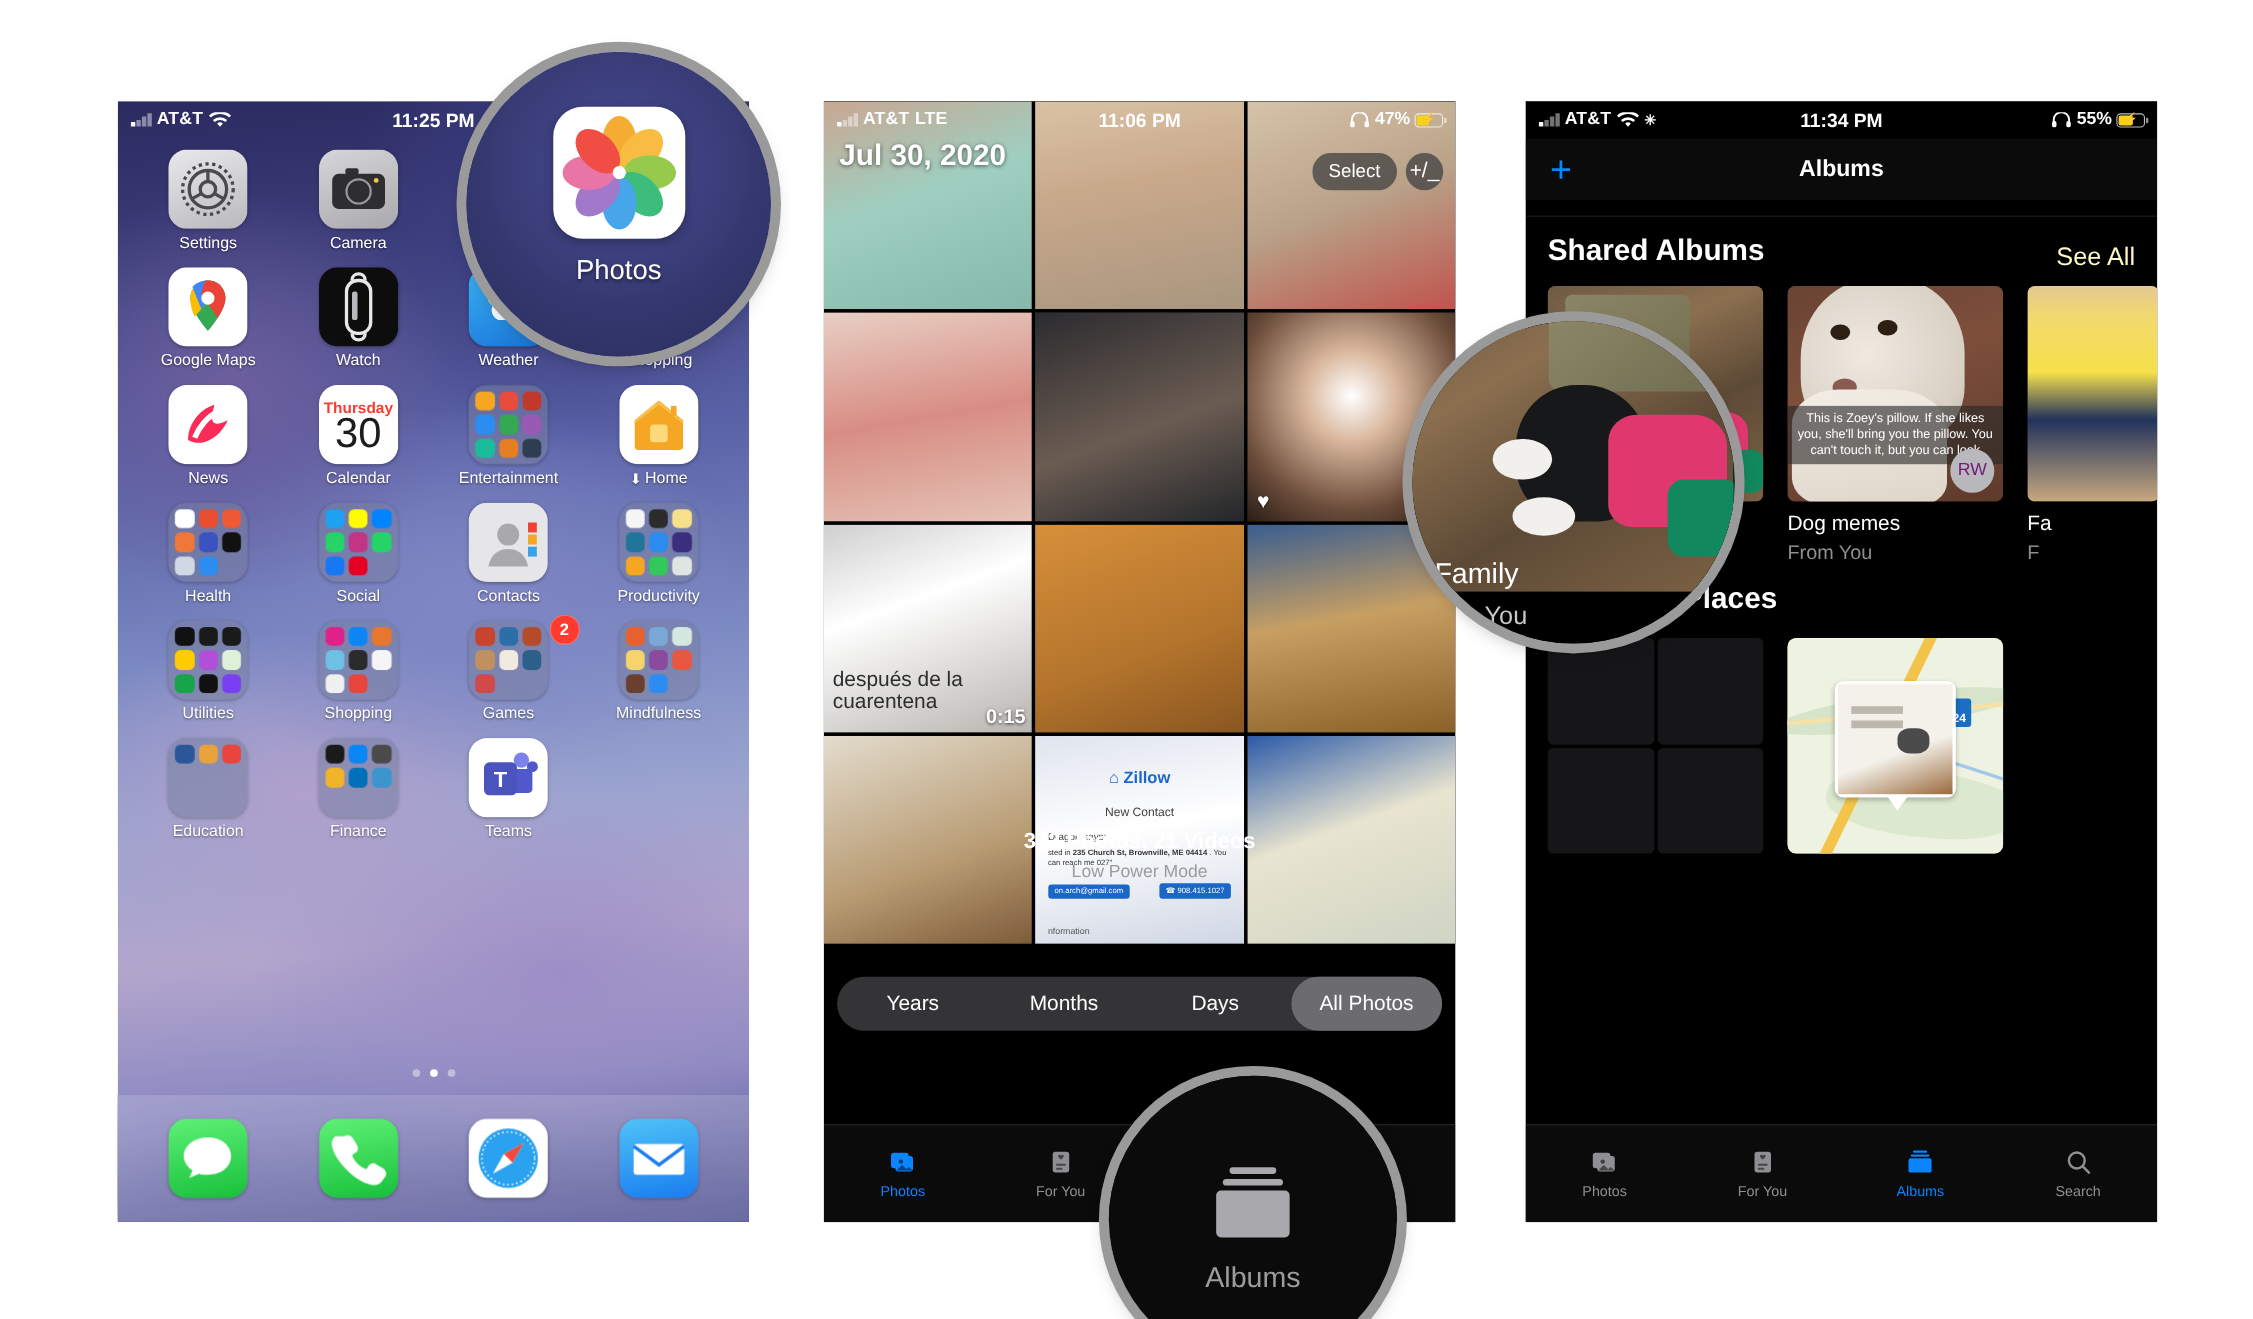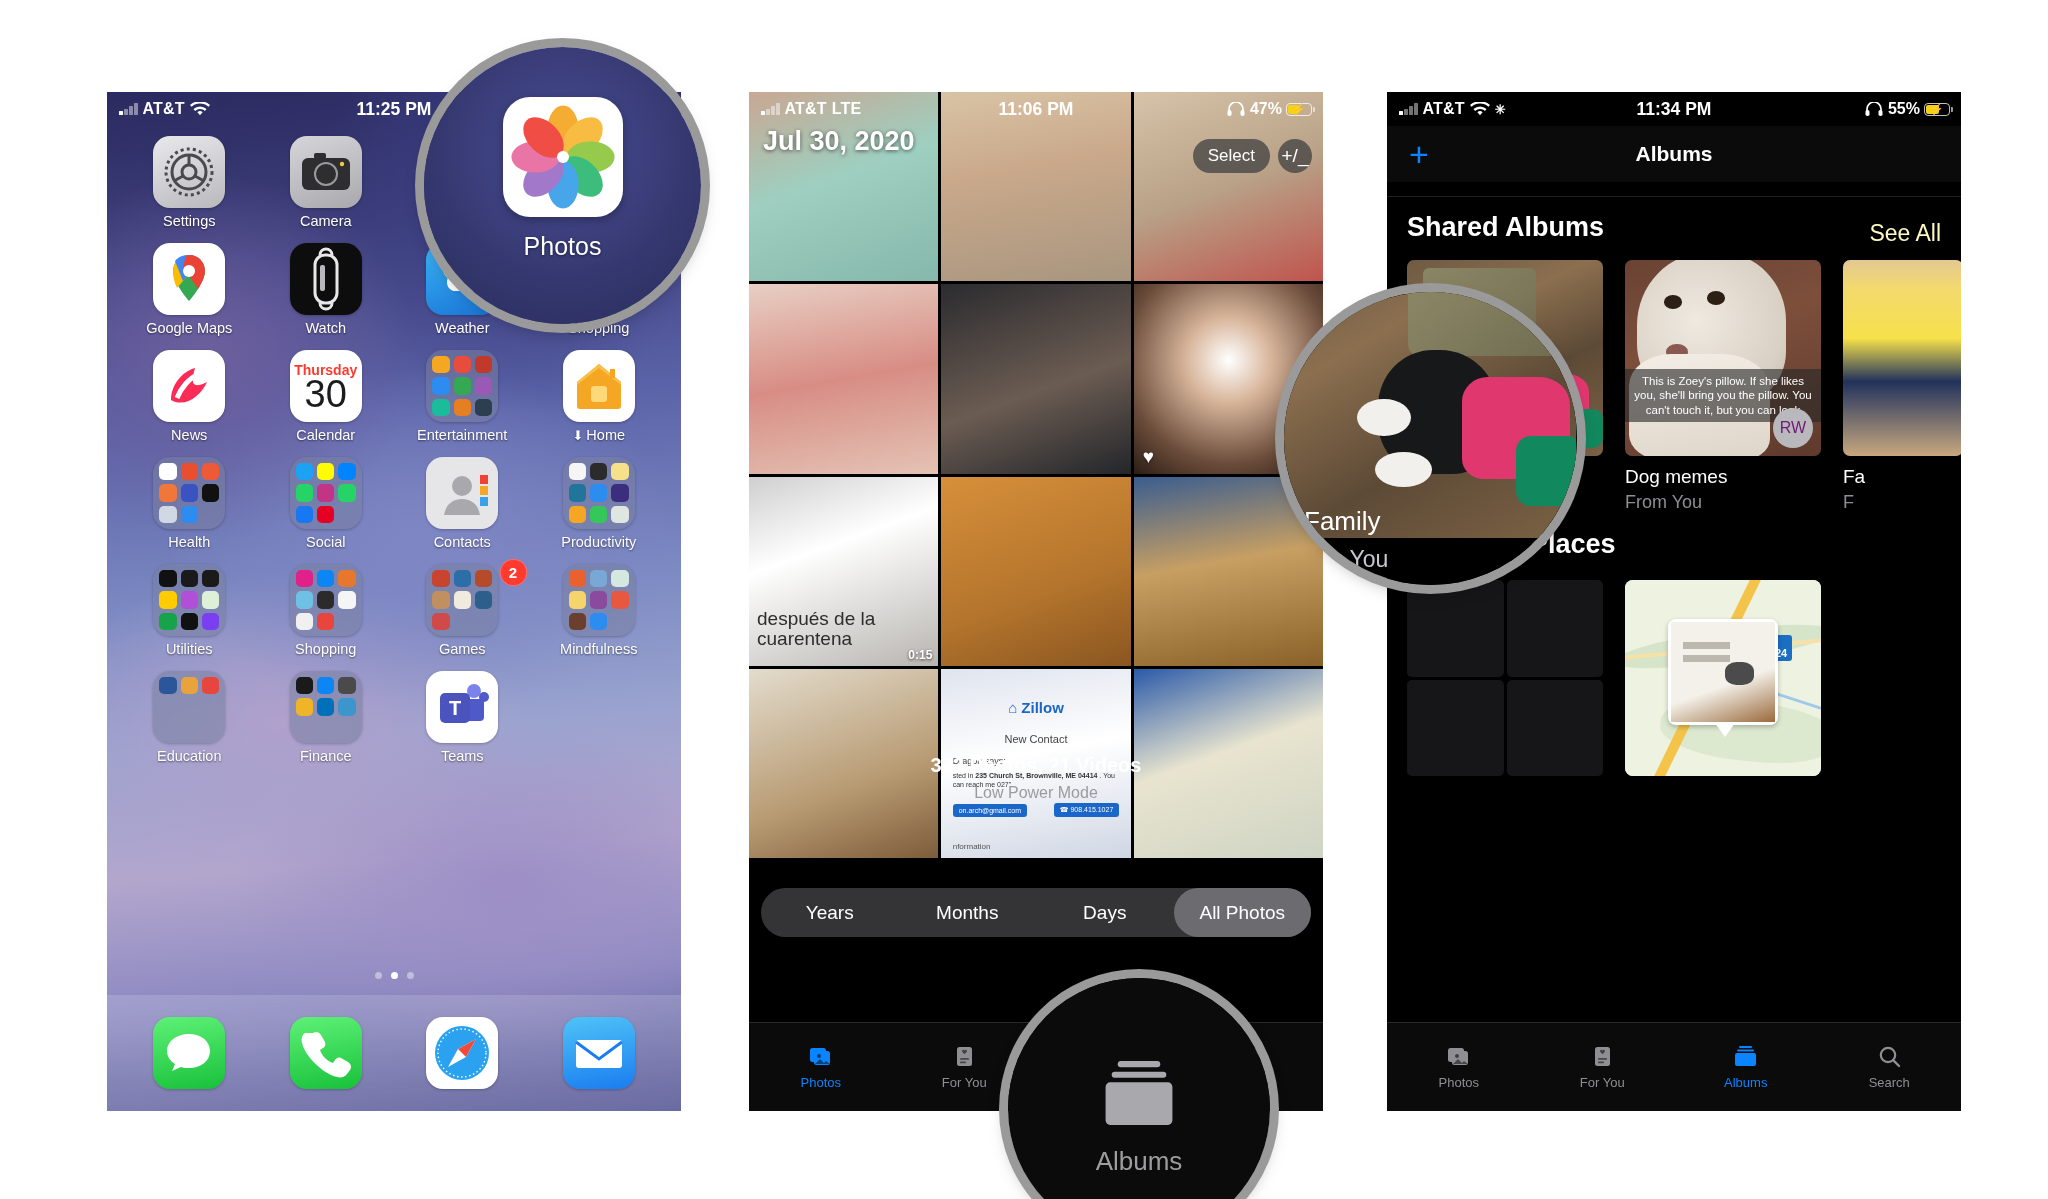--- a/index.html
+++ b/index.html
@@ -69,21 +69,21 @@
        display:grid;grid-template-columns:repeat(3,1fr);gap:3px;}
   .cell{position:relative;width:100%;padding-bottom:100%;overflow:hidden;background:#222;}
   .cell>.art{position:absolute;inset:0;}
   .datelabel{position:absolute;left:14px;top:34px;color:#fff;font-size:27px;font-weight:700;
        text-shadow:0 1px 4px rgba(0,0,0,.6);z-index:5;}
   .topbtns{position:absolute;right:11px;top:47px;display:flex;gap:8px;z-index:5;}
   .pill{background:rgba(60,60,62,.72);backdrop-filter:blur(8px);color:#fff;
        border-radius:17px;height:34px;display:flex;align-items:center;padding:0 15px;
        font-size:17px;font-weight:500;}
   .pill.sq{width:34px;padding:0;justify-content:center;font-size:19px;}
-  .vidlen{position:absolute;right:6px;bottom:4px;color:#fff;font-size:12px;font-weight:600;
+  .vidlen{position:absolute;right:6px;bottom:4px;color:#fff;font-size:18px;font-weight:600;
        text-shadow:0 1px 3px rgba(0,0,0,.7);}
   .capt{position:absolute;left:8px;bottom:16px;right:16px;color:#2d2d2d;font-size:19px;
        font-weight:500;line-height:1.08;}
   .heart{position:absolute;left:9px;bottom:6px;color:#fff;font-size:19px;
        text-shadow:0 1px 3px rgba(0,0,0,.5);}
   #phone2 .summary{position:absolute;left:0;right:0;top:662px;text-align:center;color:#fff;}
   .sum1{font-size:20px;font-weight:600;}
   .sum2{font-size:17px;margin-top:12px;}
   .sum2 a{color:#0a84ff;text-decoration:none;margin-left:7px;}
   .sum3{font-size:16px;color:#9b9b9f;margin-top:7px;}

